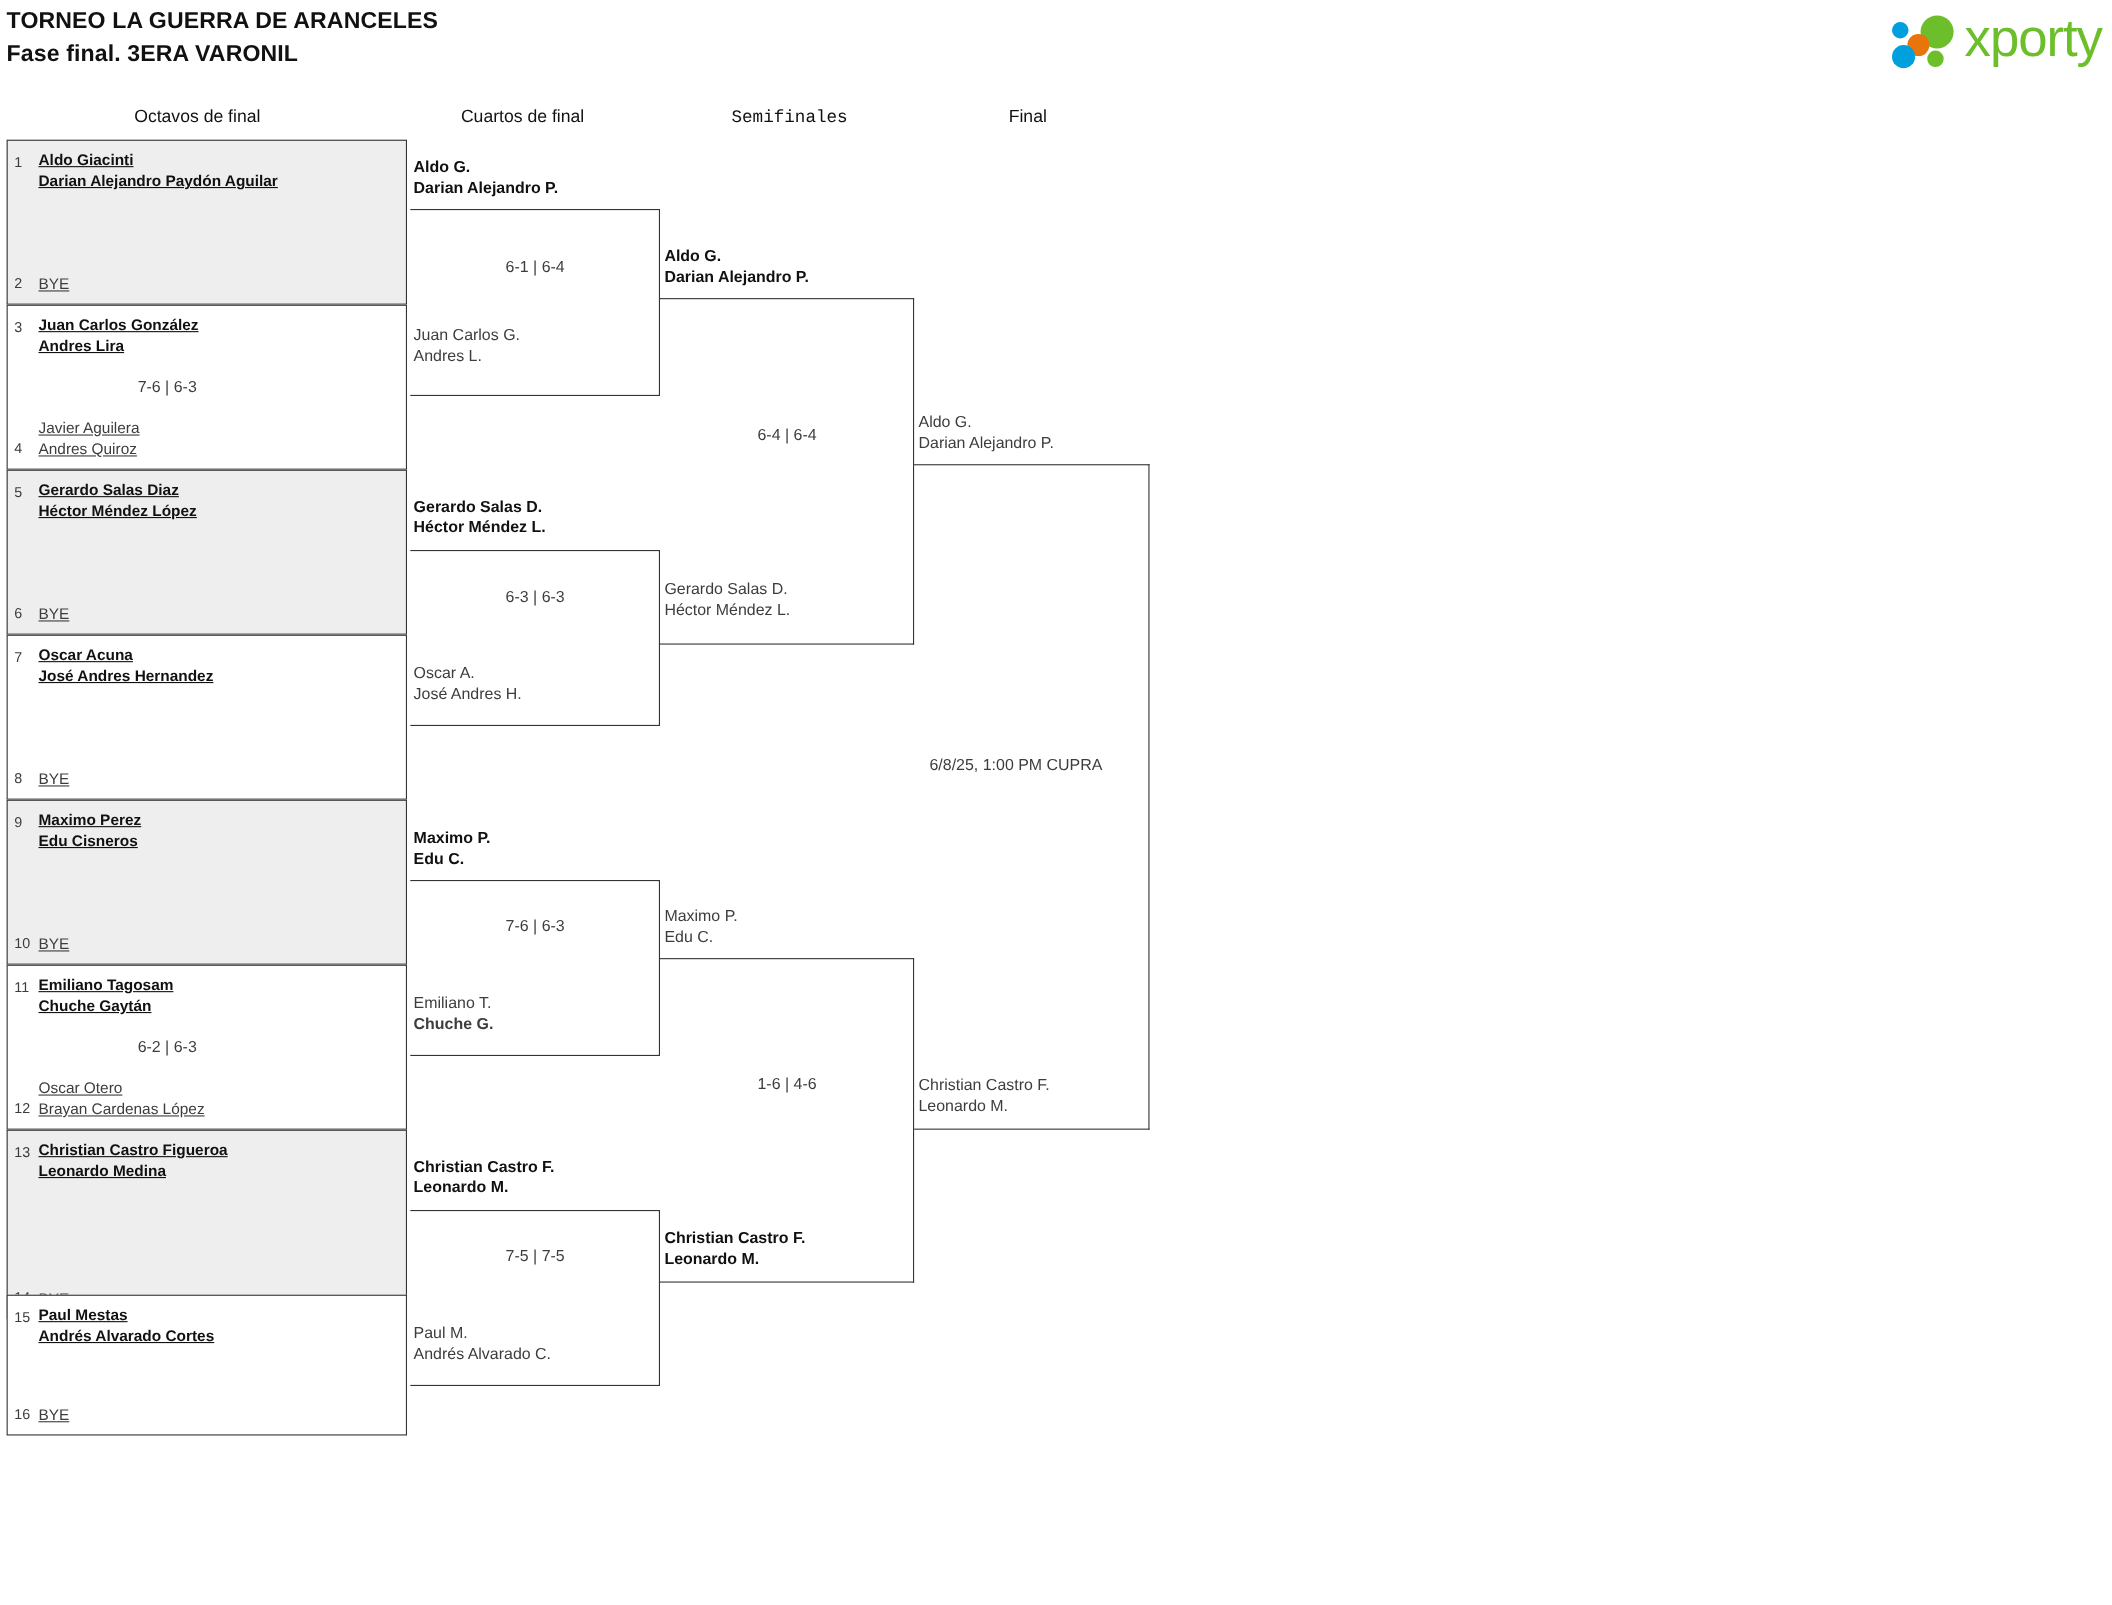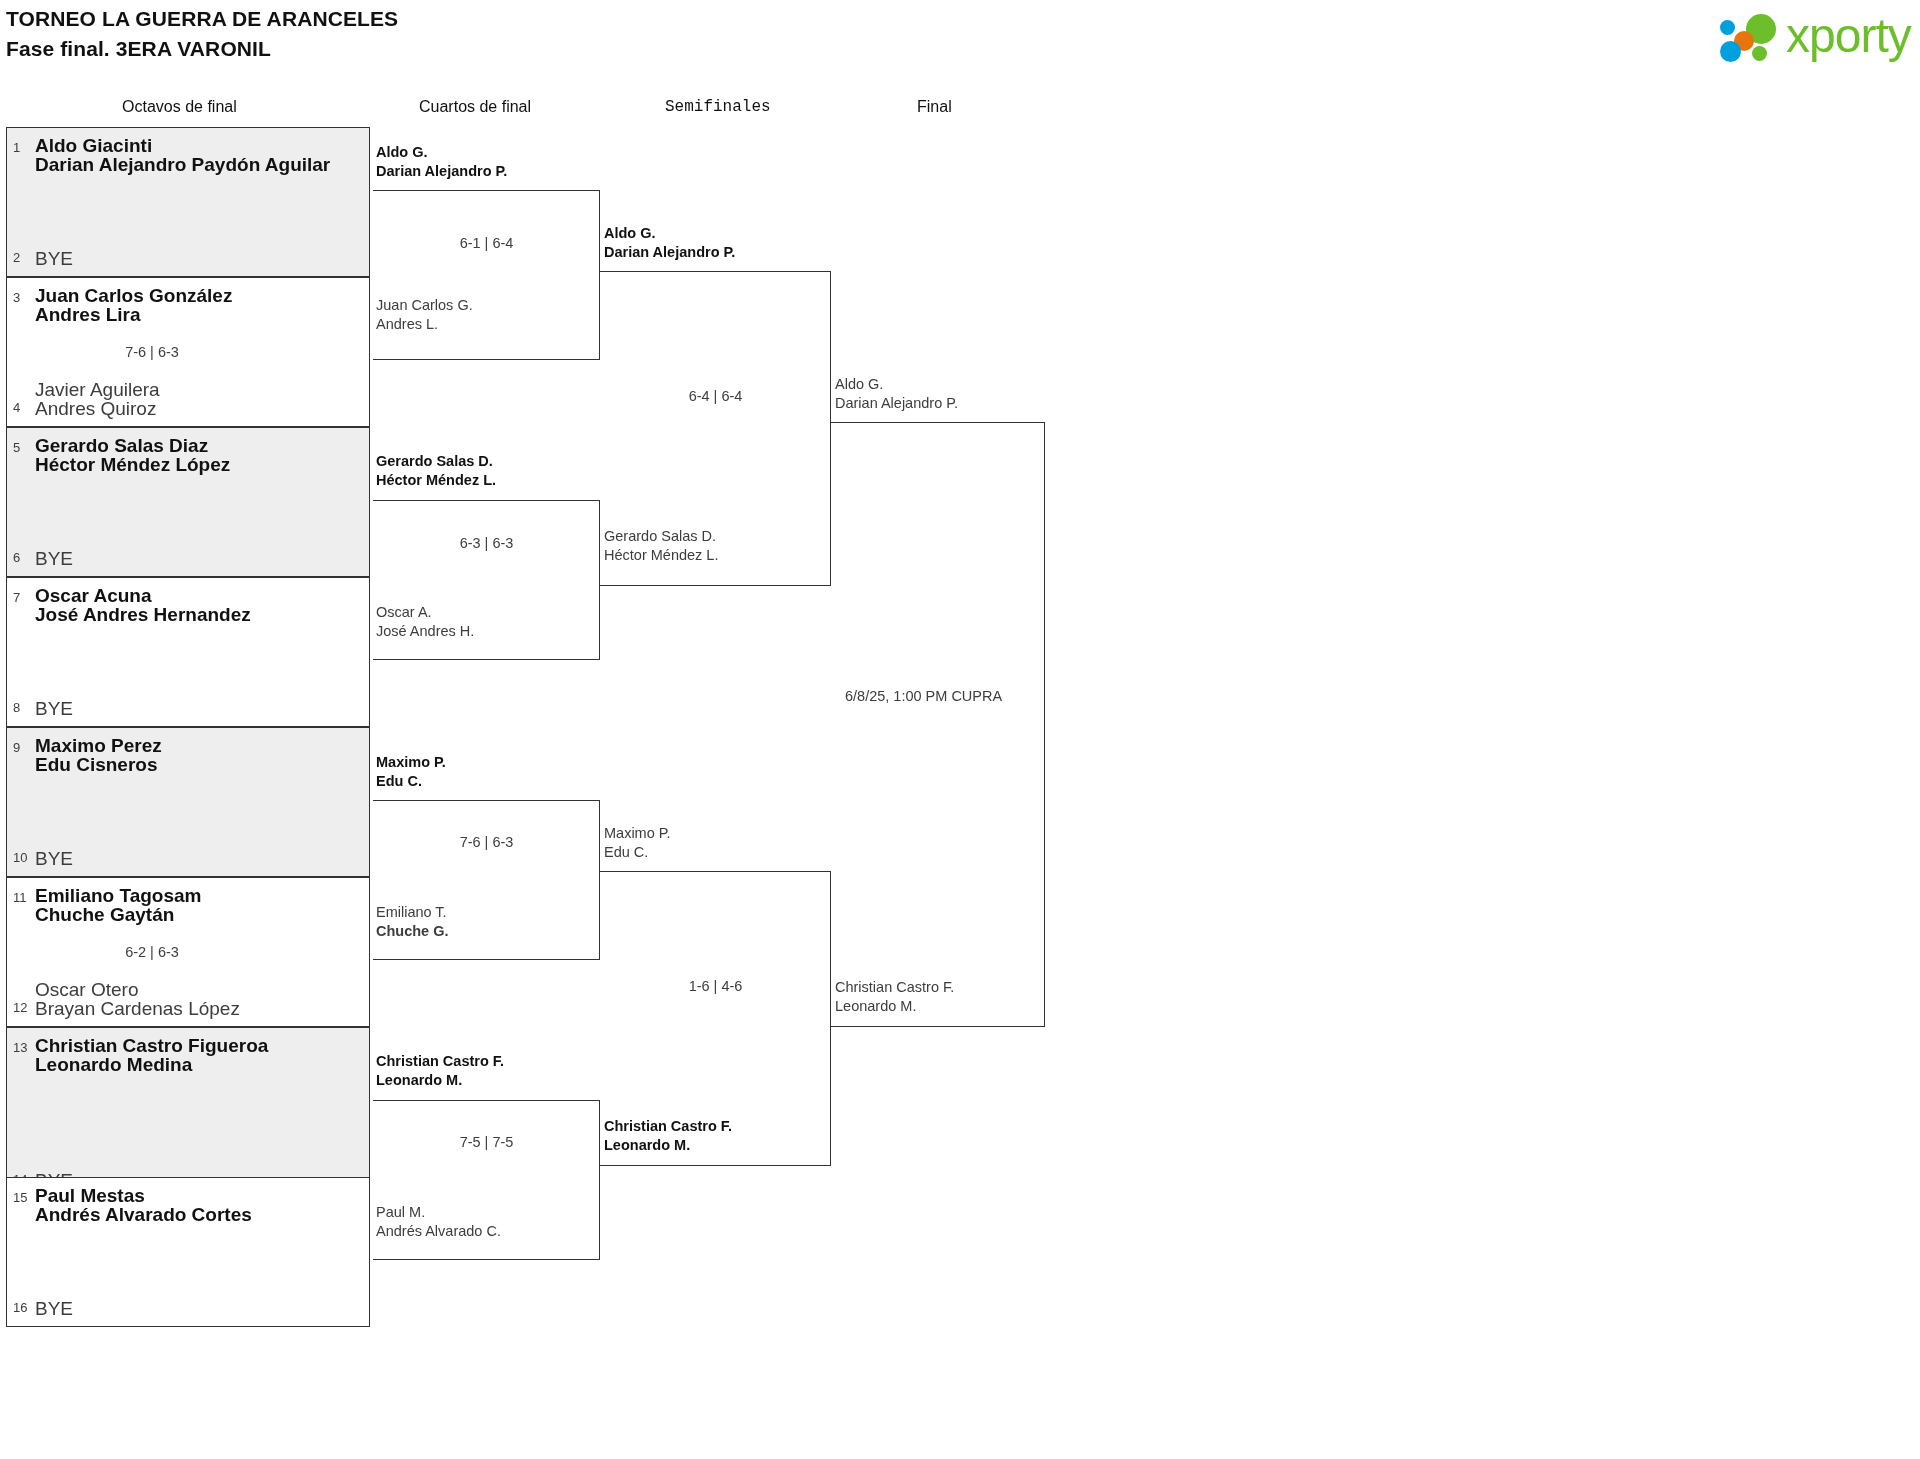--- a/index.html
+++ b/index.html
@@ -117,23 +117,24 @@
     left: 6px;
     font-size: 13px;
     color: #3d3d3d;
     line-height: 15px;
   }
   .seed-top { top: 12px; }
   .seed-bot { bottom: 11px; }
 
   .pair {
     margin-left: 22px;
-    font-size: 19px;
+    font-size: 14px;
     line-height: 19px;
     white-space: nowrap;
+    text-decoration: underline;
   }
   .pair.win { font-weight: bold; color: #111; }
   .pair.lose { font-weight: normal; color: #3d3d3d; }
   .pair.bye { font-weight: normal; color: #3d3d3d; line-height: 19px; }
 
   .r1-score {
     position: absolute;
     left: 0;
     width: 100%;
     text-align: center;
@@ -288,21 +289,21 @@
       <div class="pair win">Christian Castro Figueroa</div>
       <div class="pair win">Leonardo Medina</div>
     </div>
     <span class="seed seed-bot">14</span>
     <div class="slot slot-bot">
       <div class="pair bye">BYE</div>
     </div>
     <div class="r1-score" style="top:66px;"></div>
   </div>
 
-  <div class="r1-box" style="top:1177px; height:150px;">
+  <div class="r1-box" style="top:1177px; height:128px;">
     <span class="seed seed-top">15</span>
     <div class="slot slot-top">
       <div class="pair win">Paul Mestas</div>
       <div class="pair win">Andrés Alvarado Cortes</div>
     </div>
     <span class="seed seed-bot">16</span>
     <div class="slot slot-bot">
       <div class="pair bye">BYE</div>
     </div>
     <div class="r1-score" style="top:66px;"></div>

